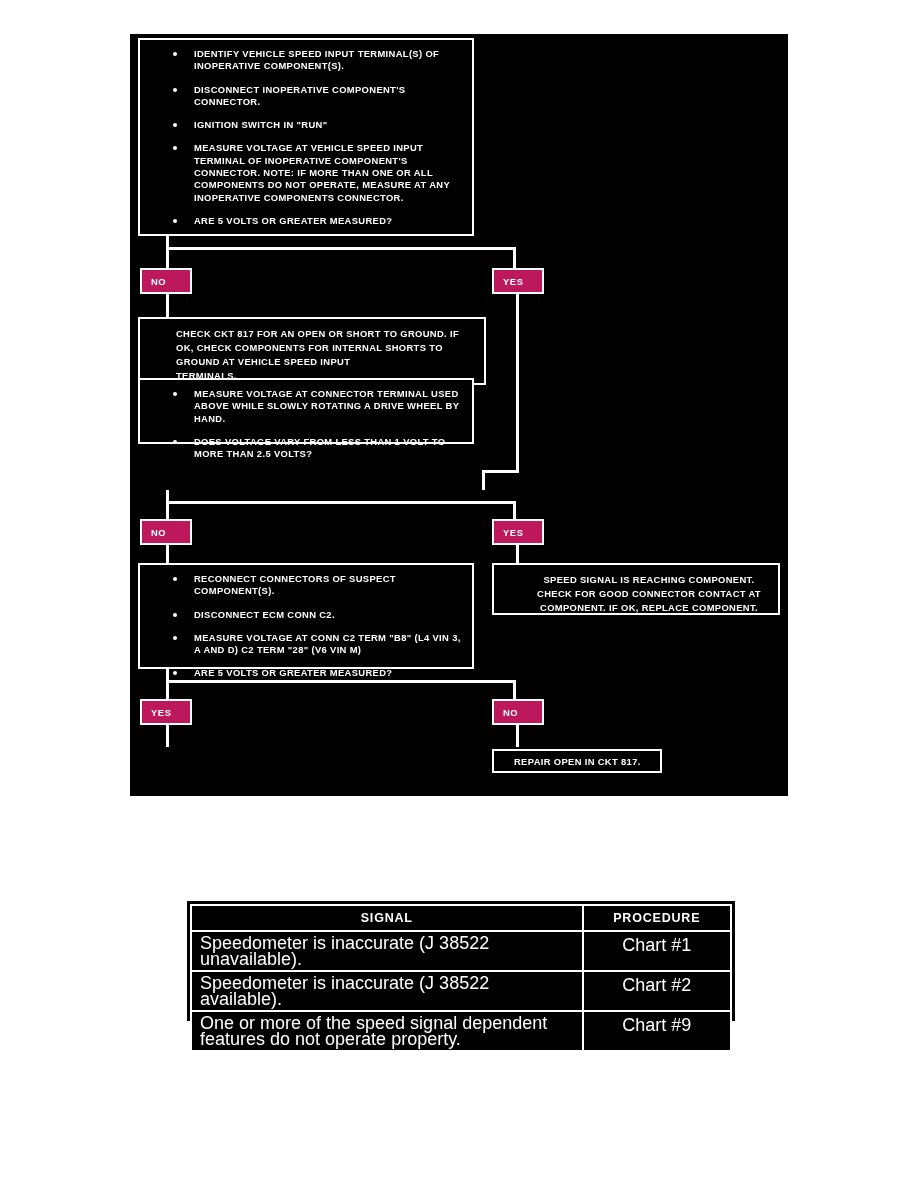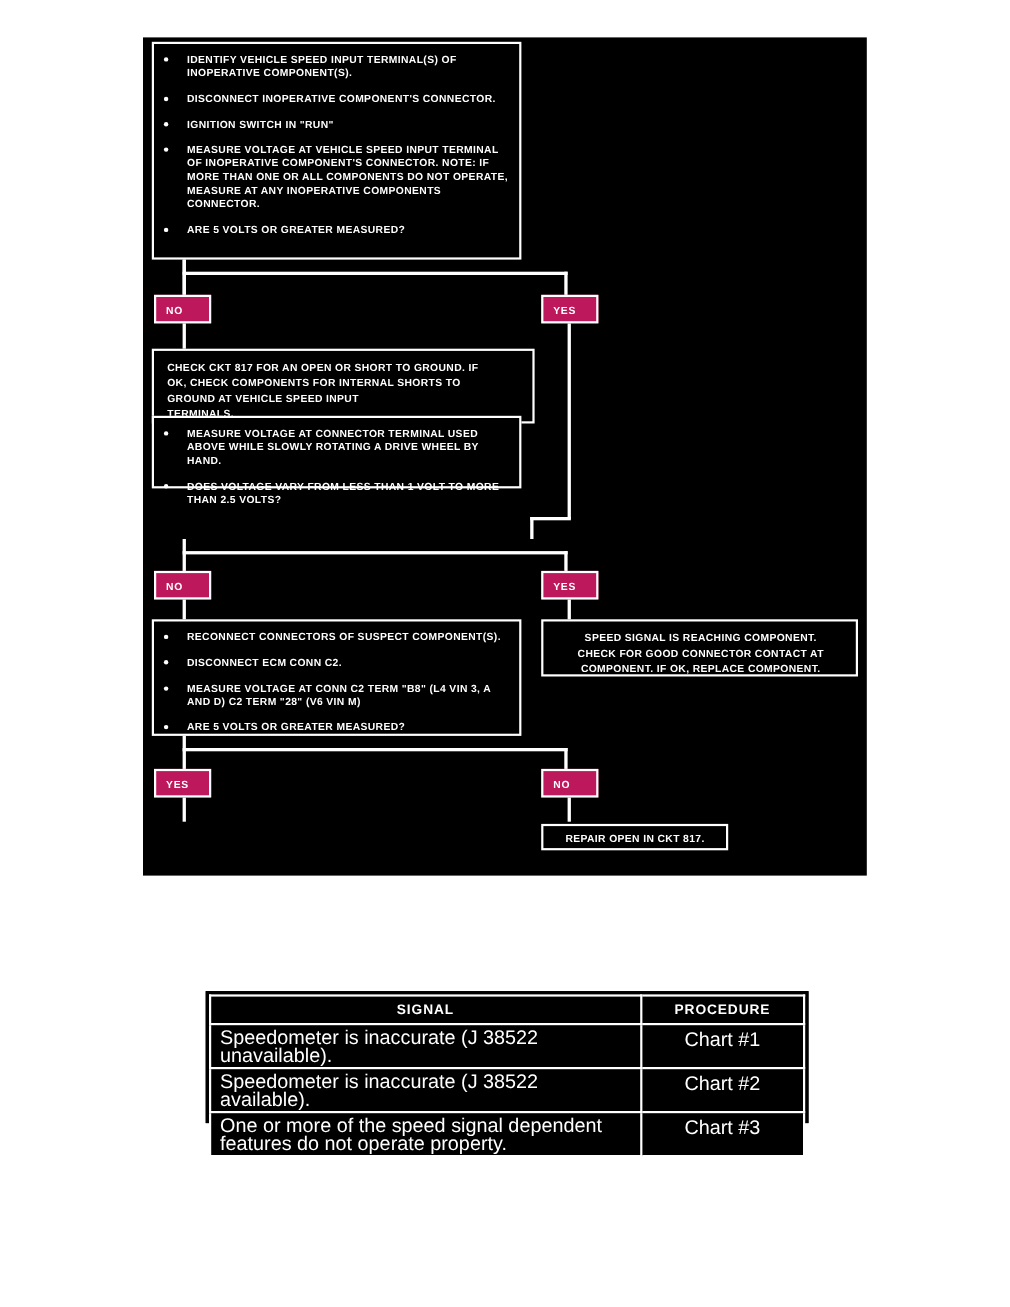--- a/index.html
+++ b/index.html
@@ -27,21 +27,21 @@
 
   
   .fc-box {
     position: absolute;
     border: 2px solid #ffffff;
     background: #000000;
     color: #ffffff;
     box-sizing: border-box;
   }
   .fc-box .inner {
-    padding: 8px 10px 8px 0;
+    padding: 8px 10px 8px 24px;
   }
 
   
   ul.bullets {
     list-style: none;
     margin: 0;
     padding: 0;
   }
   ul.bullets > li {
     position: relative;
@@ -267,17 +267,17 @@
       <tr>
         <td class="sym">Speedometer is inaccurate (J 38522 unavailable).</td>
         <td class="proc">Chart #1</td>
       </tr>
       <tr>
         <td class="sym">Speedometer is inaccurate (J 38522 available).</td>
         <td class="proc">Chart #2</td>
       </tr>
       <tr>
         <td class="sym">One or more of the speed signal dependent features do not operate property.</td>
-        <td class="proc">Chart #3</td>
+        <td class="proc">Chart #9</td>
       </tr>
     </tbody>
   </table>
 </div>
 
 </body></html>

